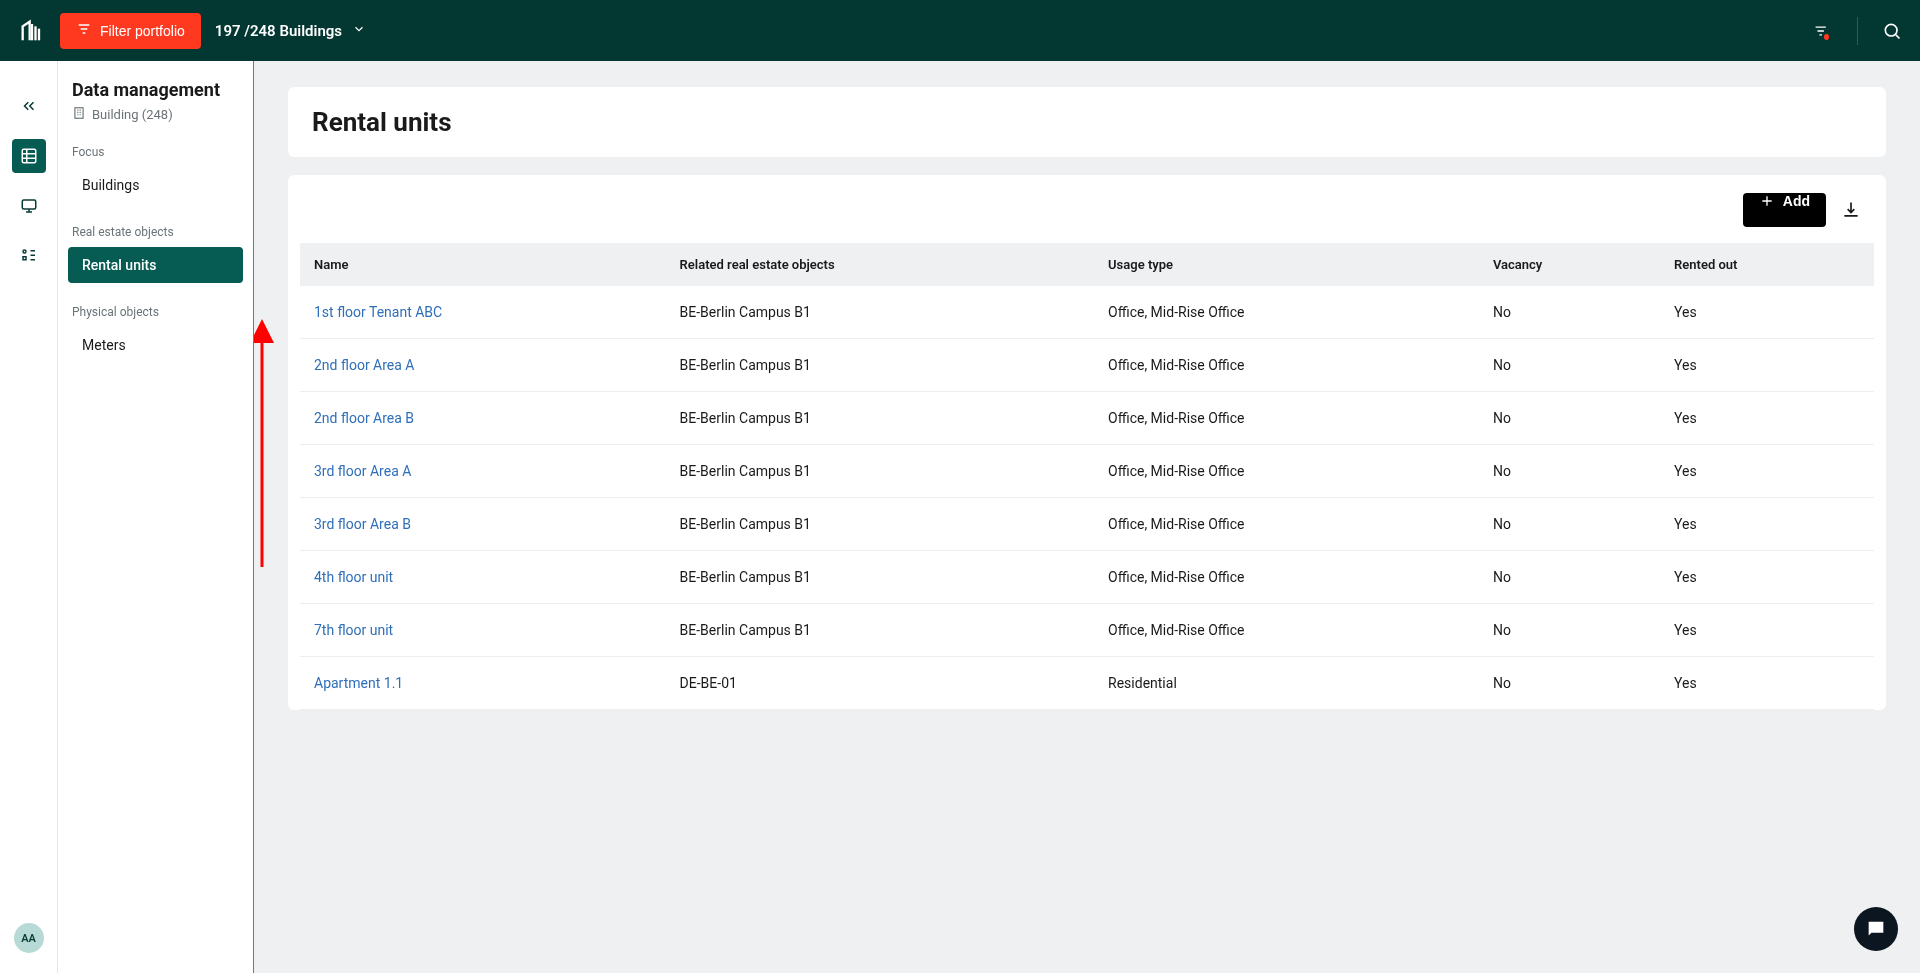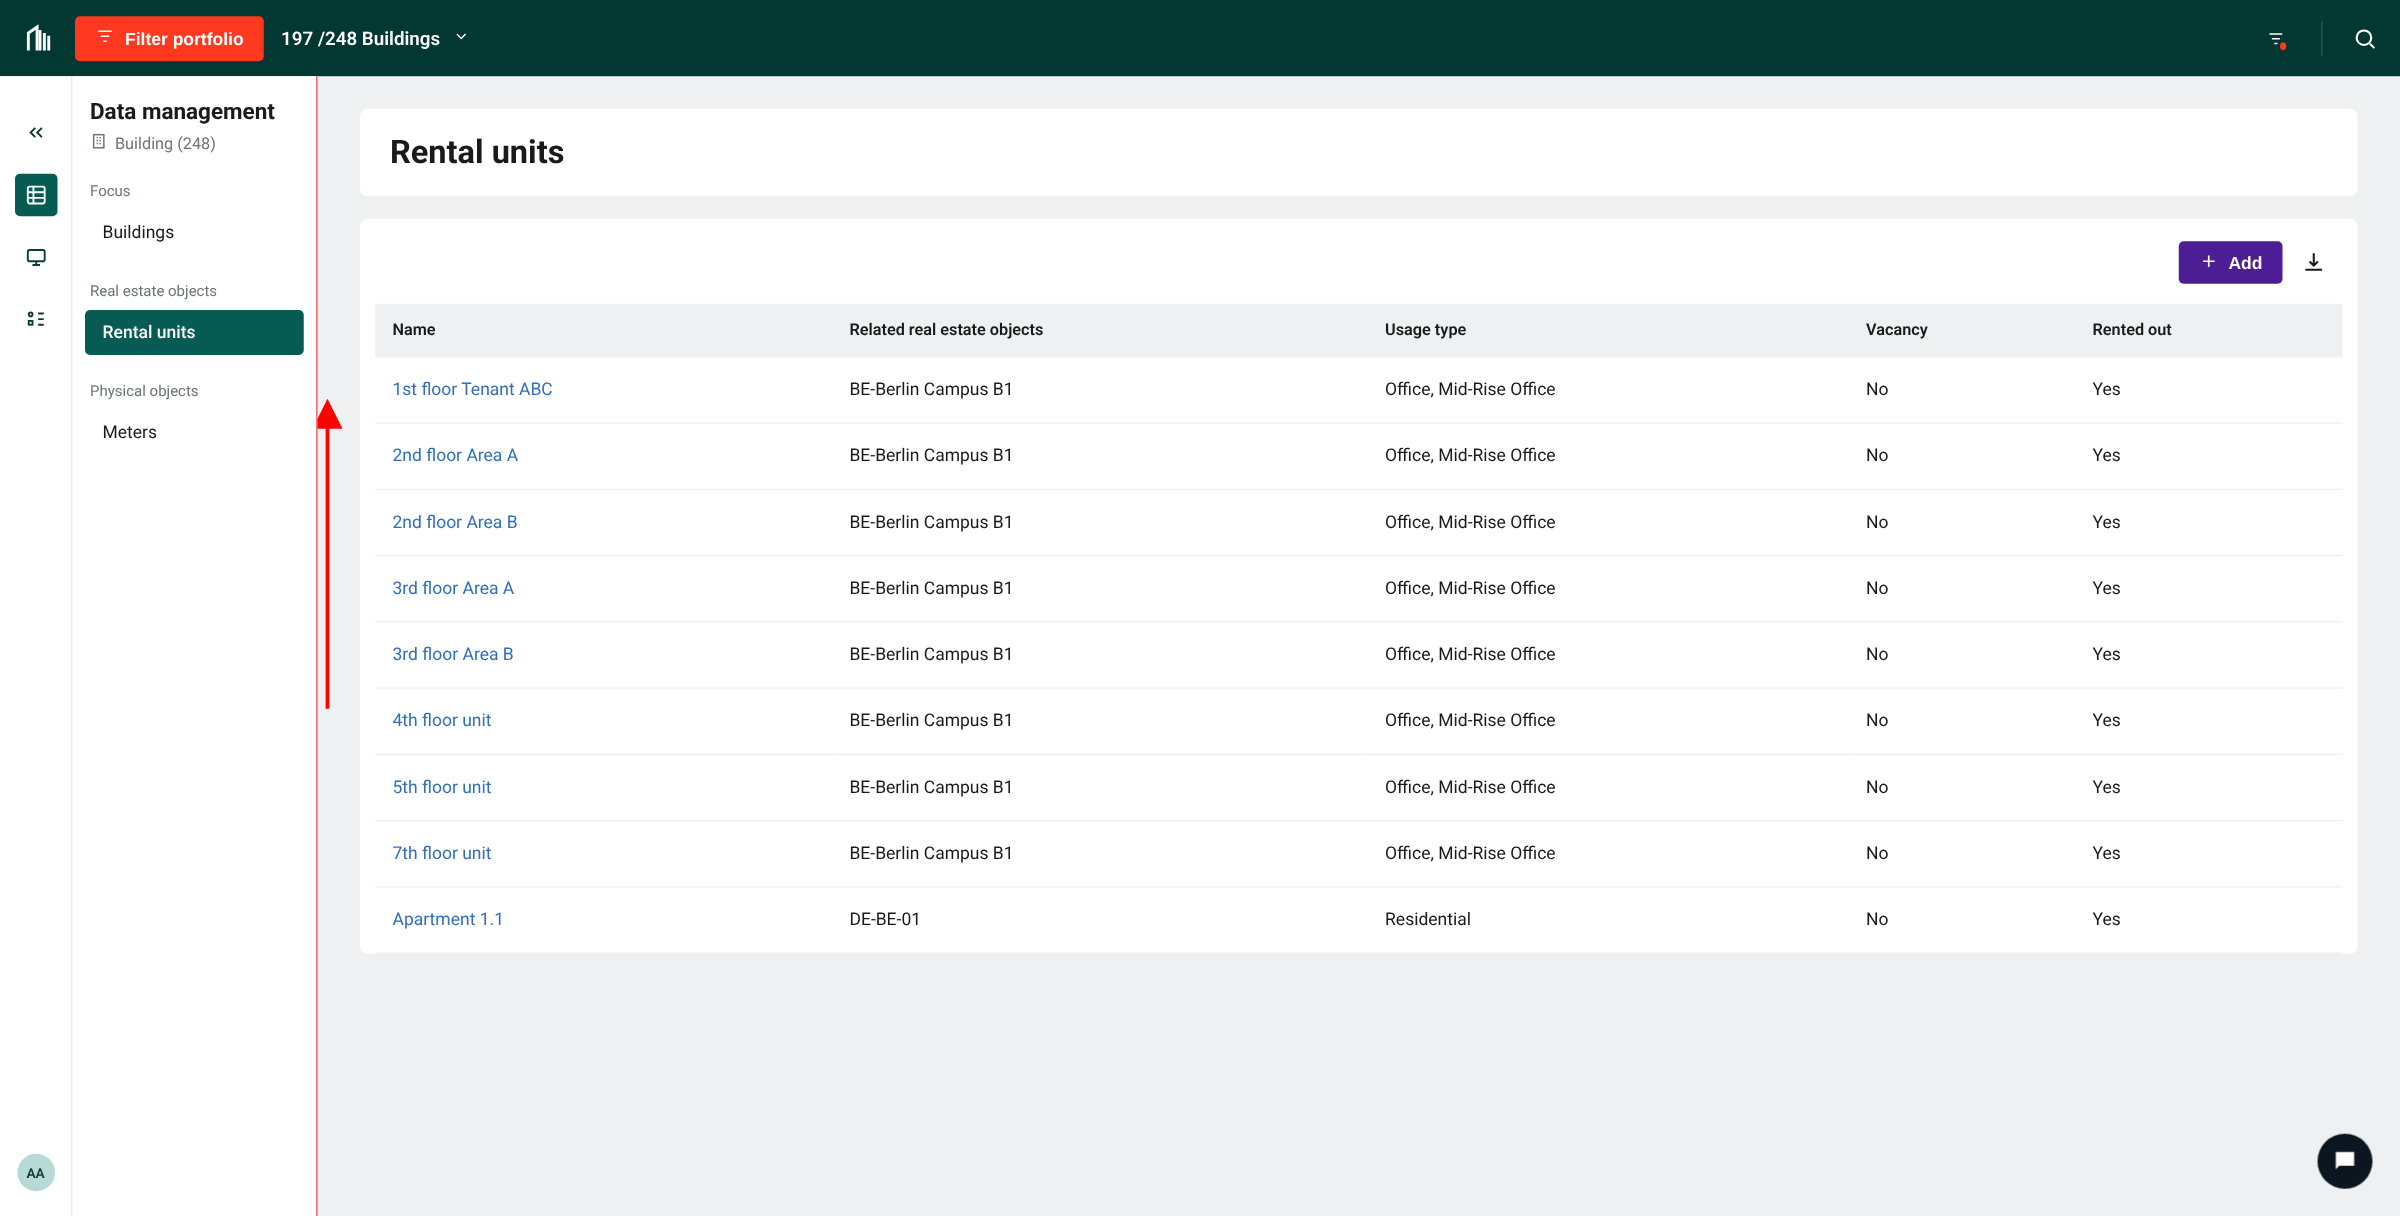--- a/index.html
+++ b/index.html
@@ -26,21 +26,21 @@
     display:flex; align-items:center; justify-content:center;
   }
   .logo svg { width:28px; height:28px; }
   .filter-btn {
     background: #ff3820;
     color: #fff;
     border:none;
     border-radius:4px;
     height:36px;
     padding: 0 16px;
-    font-weight:700;
+    font-weight:400;
     font-size:14px;
     display:flex;
     align-items:center;
     gap:8px;
     cursor:pointer;
     justify-content:flex-end;
   }
   .building-count {
     display:flex;
     align-items:center;
@@ -172,30 +172,30 @@
     padding:18px 0 0 0;
   }
   .card-toolbar {
     display:flex;
     justify-content:flex-end;
     align-items:center;
     gap:14px;
     padding:0 24px 16px 24px;
   }
   .add-btn {
-    background:#4c1d95;
+    background:#000000;
     color:#fff;
     border:none;
     border-radius:4px;
     height:34px;
     padding:0 16px;
     font-weight:600;
     font-size:14px;
     display:flex;
-    align-items:center;
+    align-items:flex-start;
     gap:8px;
     cursor:pointer;
   }
   .export-btn {
     width:22px; height:22px; display:flex; align-items:center; justify-content:center;
     cursor:pointer; color:#1a1a1a;
   }
 
   .table-wrap { padding:0 12px; }
   table {
@@ -413,27 +413,20 @@
                 <td>Yes</td>
               </tr>
               <tr>
                 <td class="name"><a href="#">4th floor unit</a></td>
                 <td>BE-Berlin Campus B1</td>
                 <td>Office, Mid-Rise Office</td>
                 <td>No</td>
                 <td>Yes</td>
               </tr>
               <tr>
-                <td class="name"><a href="#">5th floor unit</a></td>
-                <td>BE-Berlin Campus B1</td>
-                <td>Office, Mid-Rise Office</td>
-                <td>No</td>
-                <td>Yes</td>
-              </tr>
-              <tr>
                 <td class="name"><a href="#">7th floor unit</a></td>
                 <td>BE-Berlin Campus B1</td>
                 <td>Office, Mid-Rise Office</td>
                 <td>No</td>
                 <td>Yes</td>
               </tr>
               <tr>
                 <td class="name"><a href="#">Apartment 1.1</a></td>
                 <td>DE-BE-01</td>
                 <td>Residential</td>

